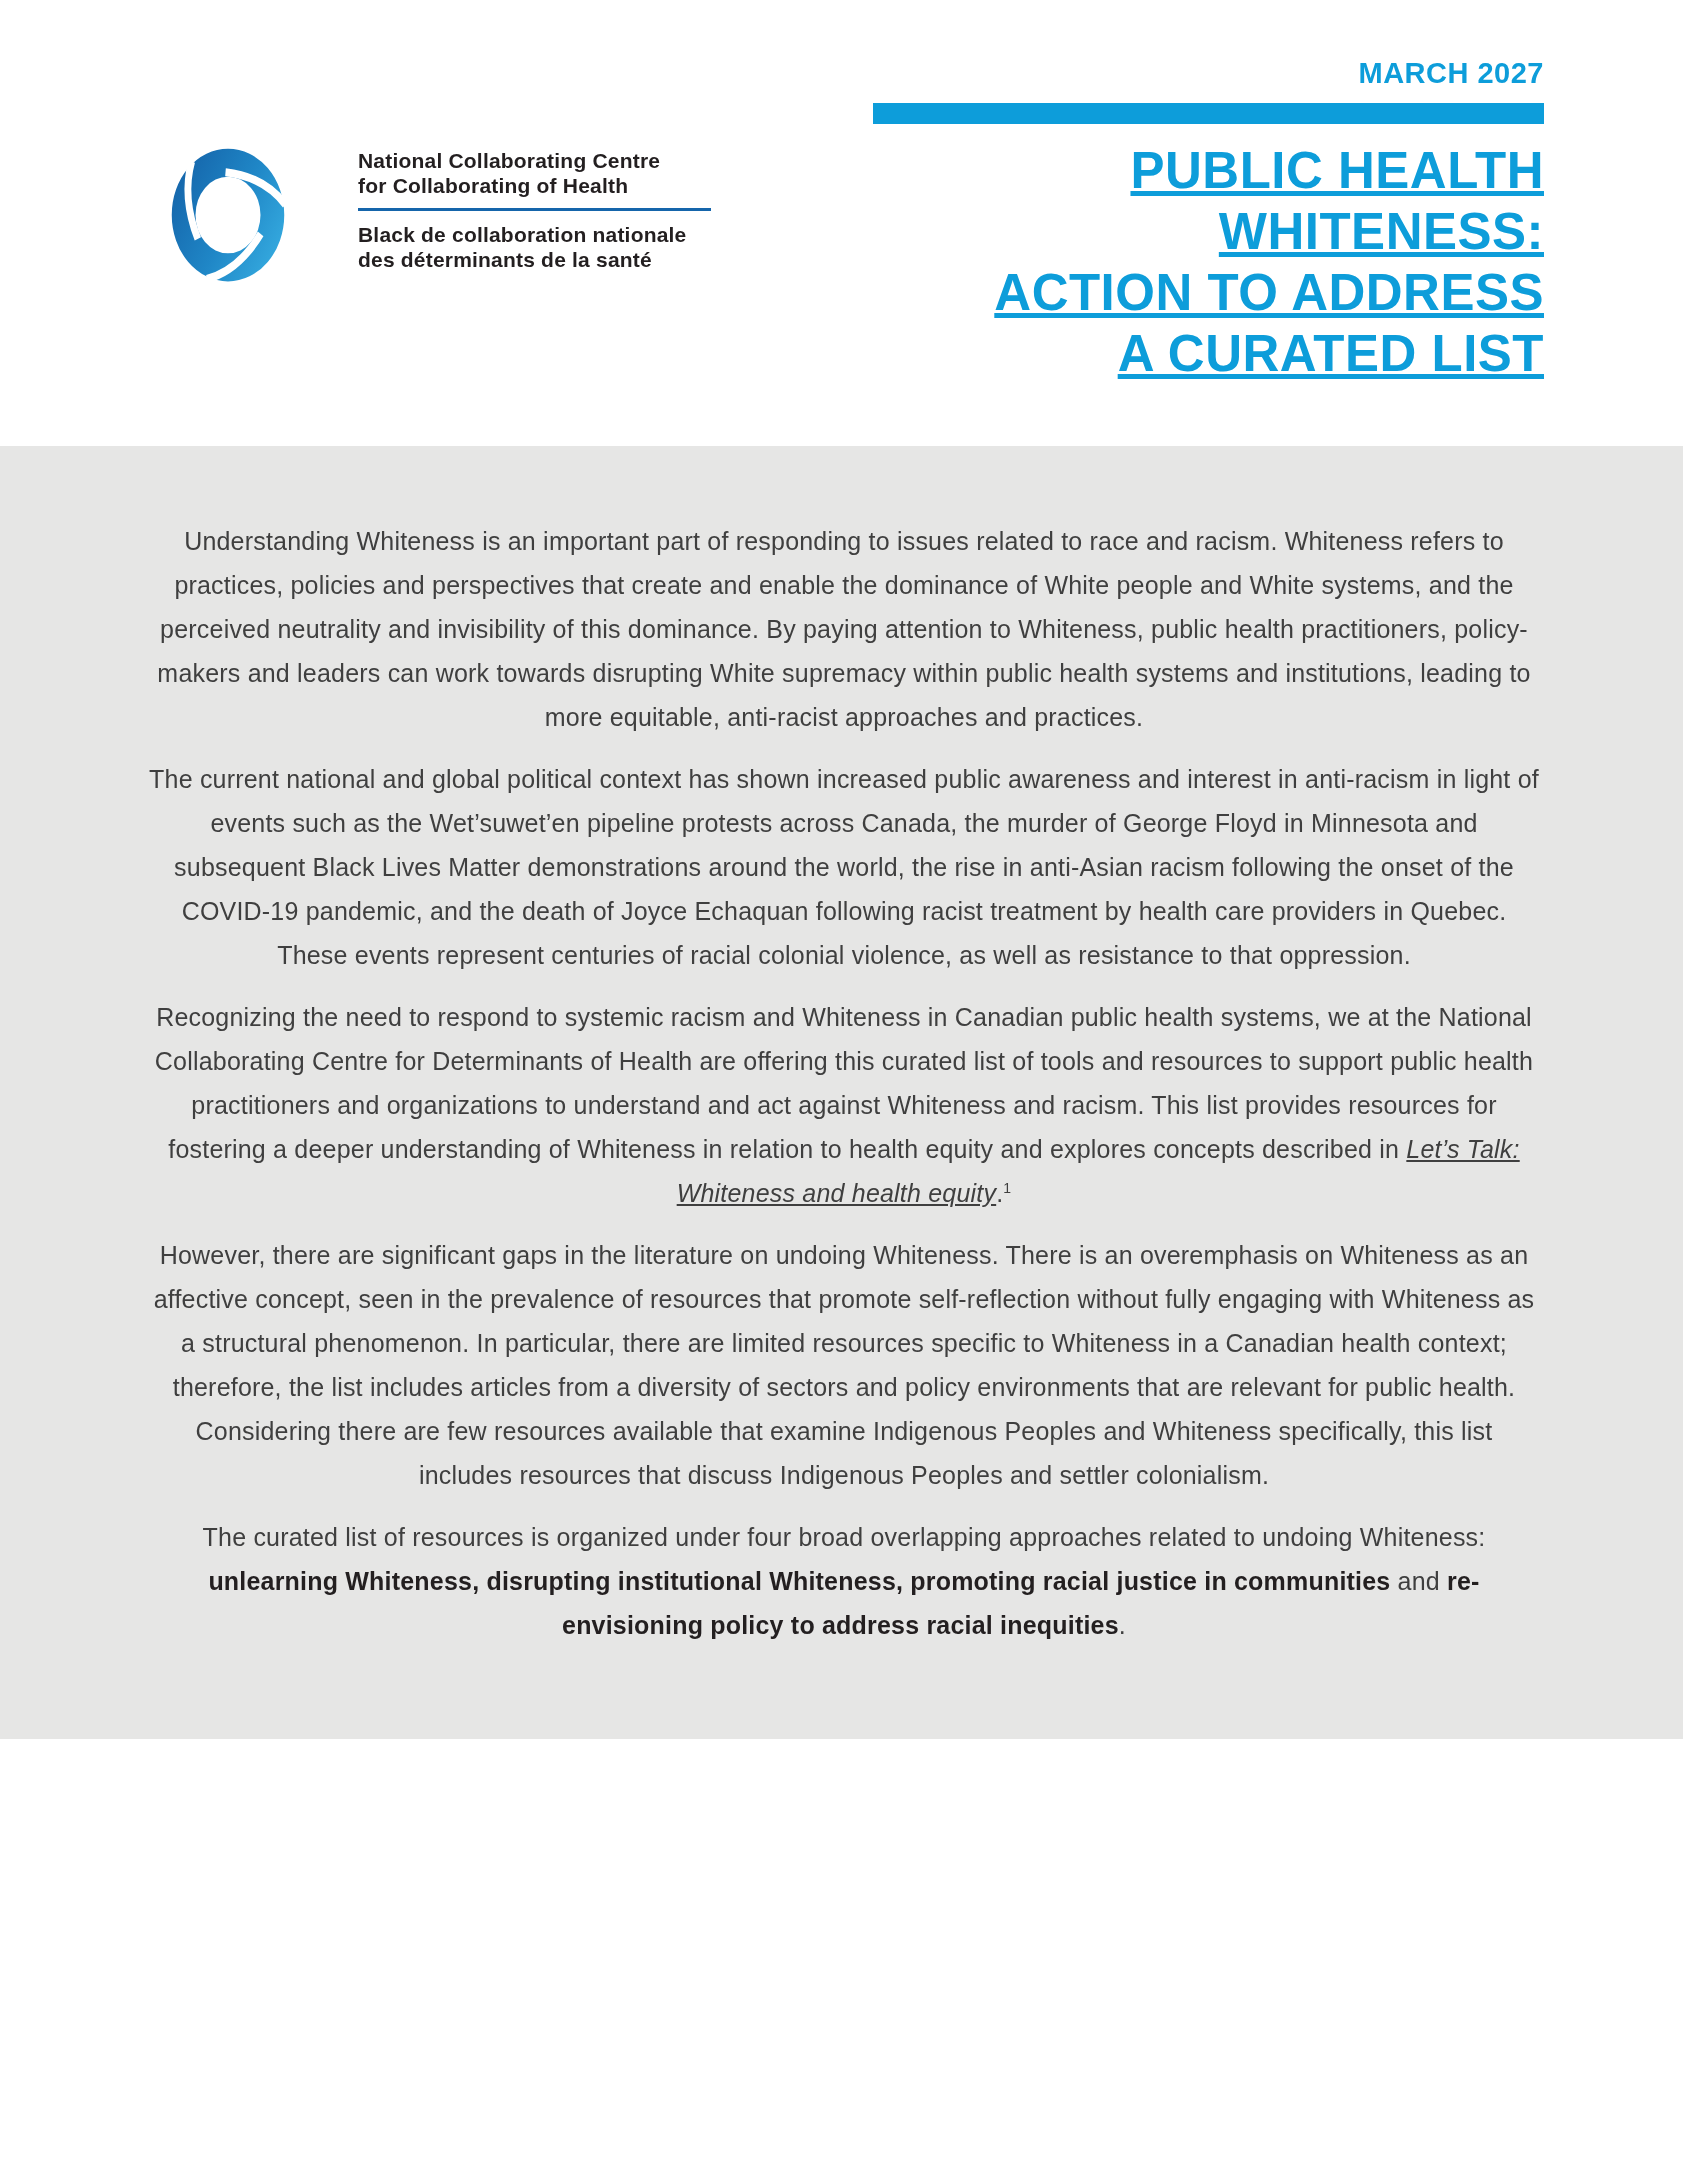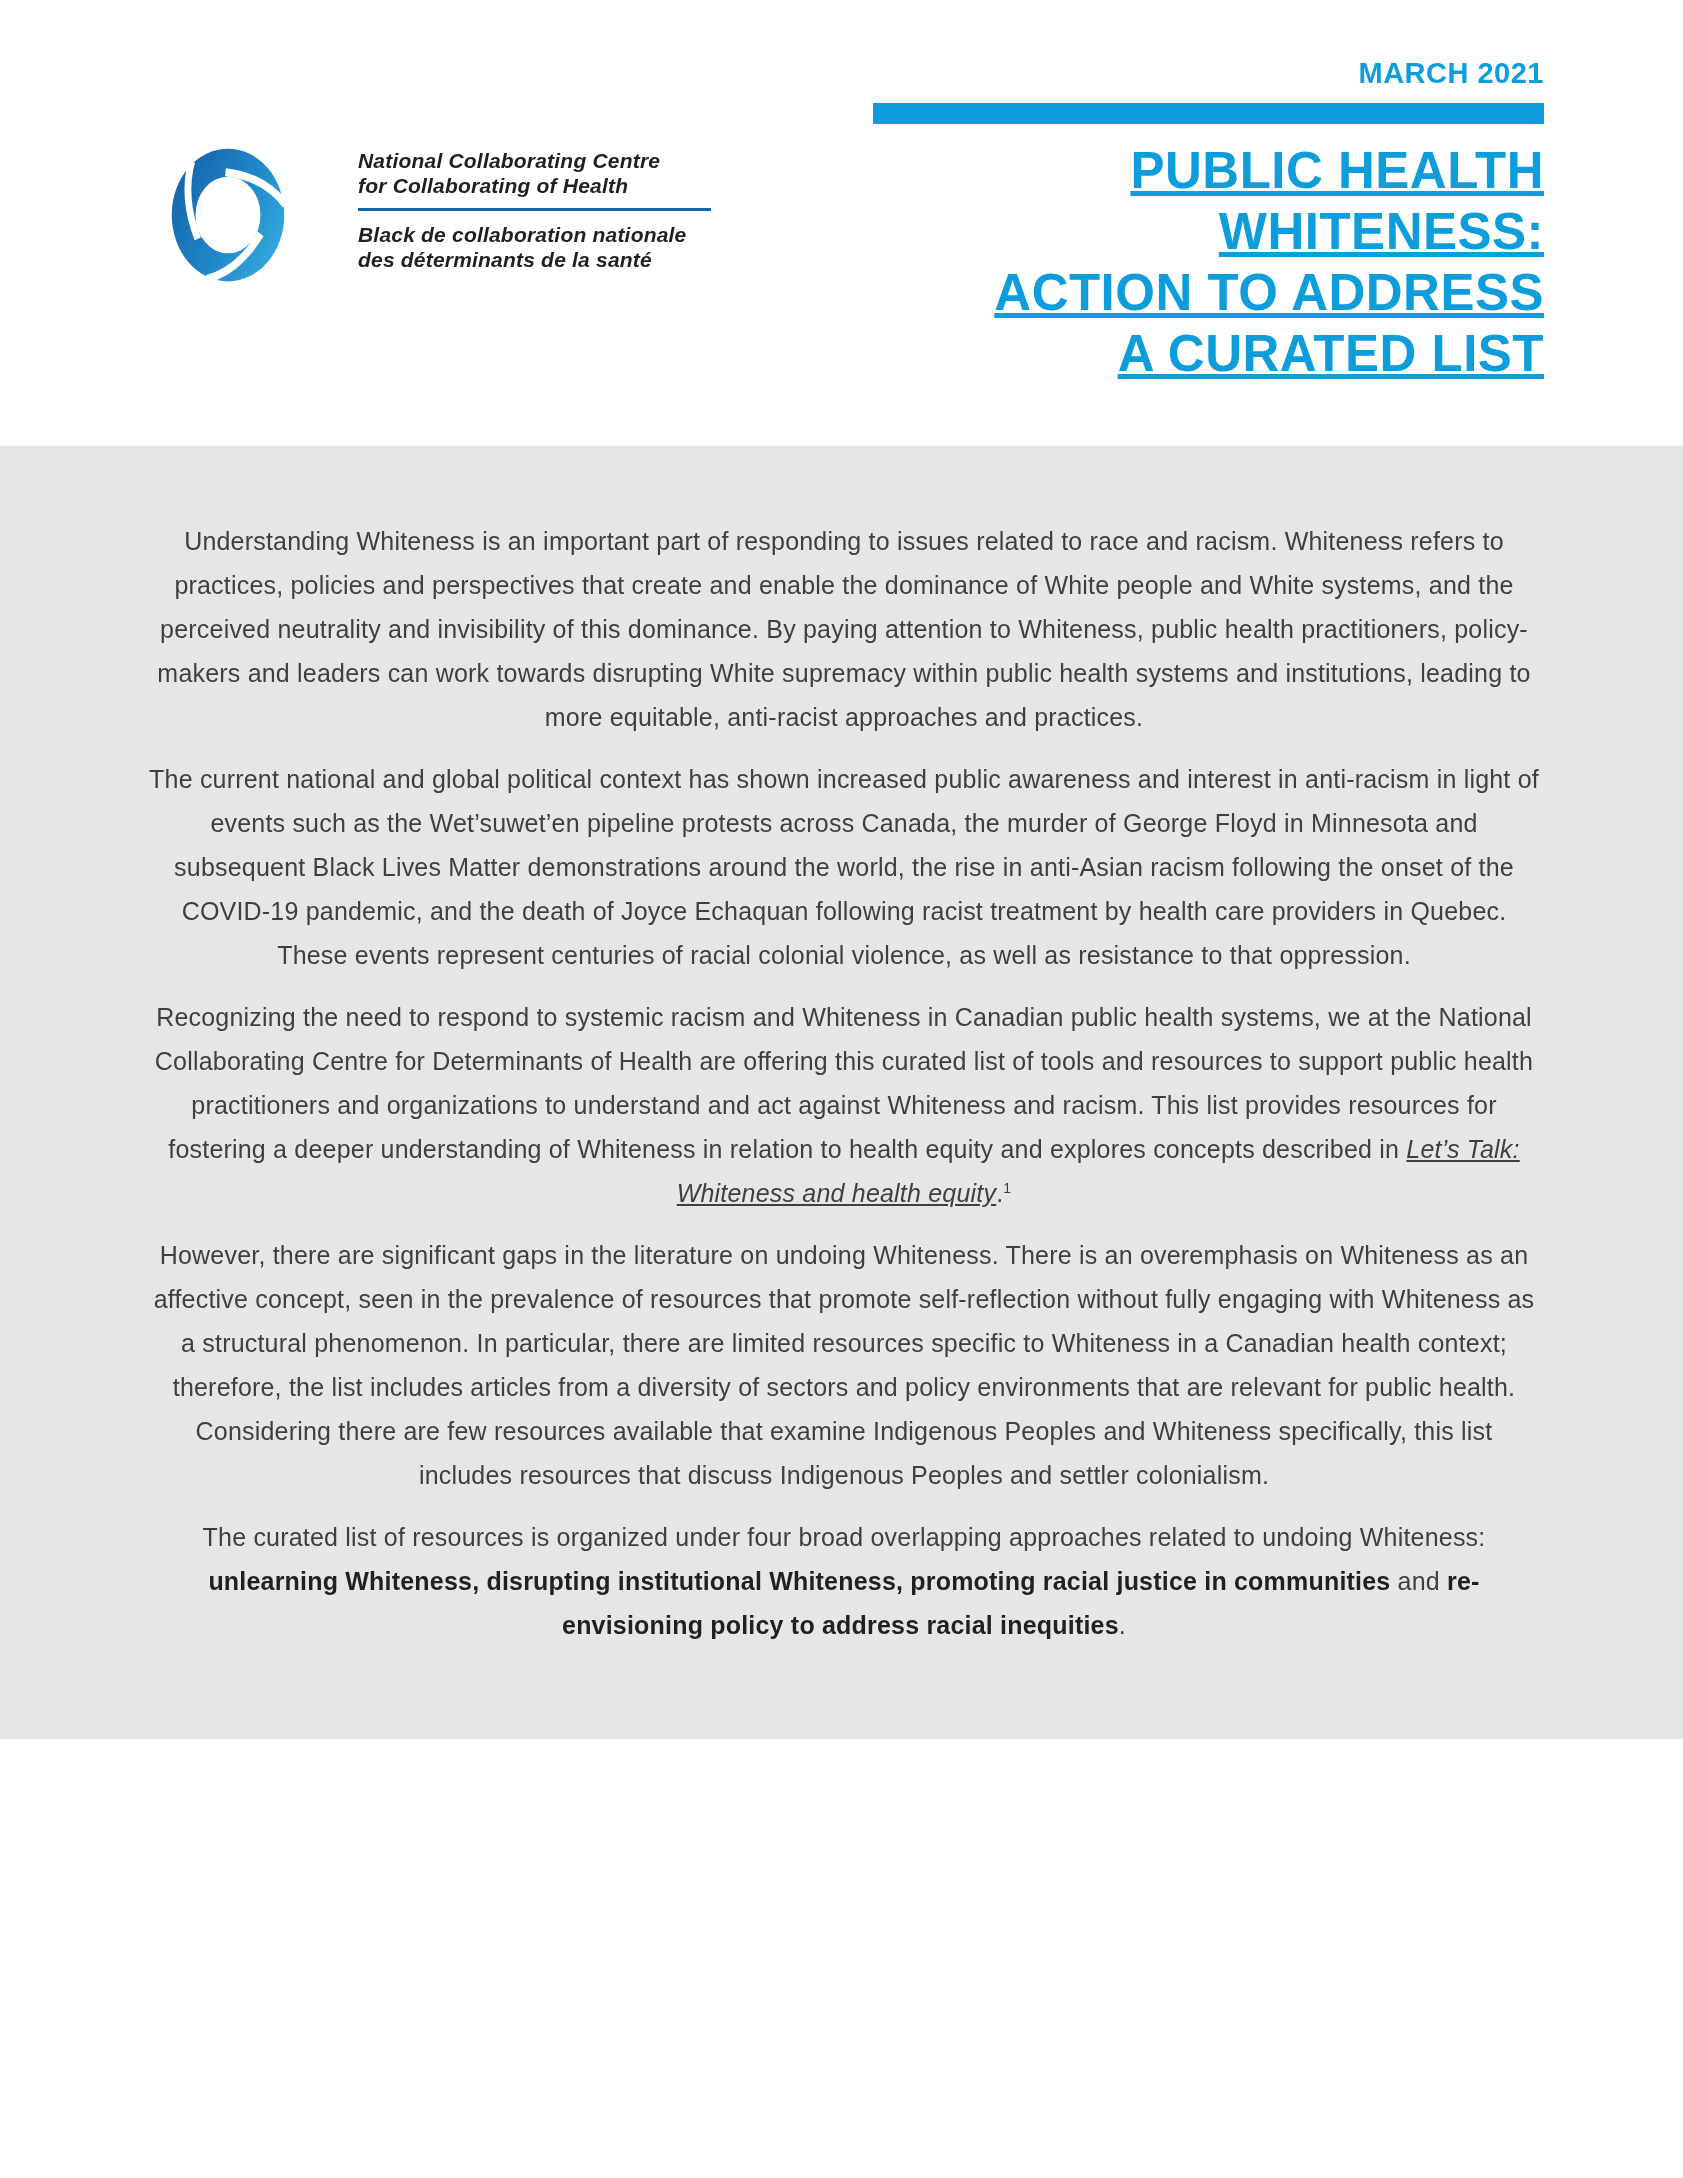--- a/index.html
+++ b/index.html
@@ -22,21 +22,20 @@
     overflow:hidden;
   }
 
   
   .brand{
     position:absolute;
     left:153px;
     top:126px;
     display:flex;
     align-items:flex-start;
-    font-style:italic;
   }
   .logo-svg{
     width:150px;
     height:178px;
     display:block;
     flex:0 0 auto;
   }
   .brand-text{
     margin-left:55px;
     margin-top:22px;
@@ -148,21 +147,21 @@
       <div class="brand-text">
         <div class="brand-line">National Collaborating Centre</div>
         <div class="brand-line">for Collaborating of Health</div>
         <div class="brand-divider"></div>
         <div class="brand-line">Black de collaboration nationale</div>
         <div class="brand-line">des déterminants de la santé</div>
       </div>
     </div>
 
     <div class="title-block">
-      <div class="doc-date">MARCH 2021</div>
+      <div class="doc-date">MARCH 2027</div>
       <div class="accent-bar"></div>
       <h1 class="doc-title">
           <div class="title-line">PUBLIC HEALTH</div>
           <div class="title-line">WHITENESS:</div>
           <div class="title-line">ACTION TO ADDRESS</div>
           <div class="title-line">A CURATED LIST</div>
         </h1>
     </div>
   </header>
 

